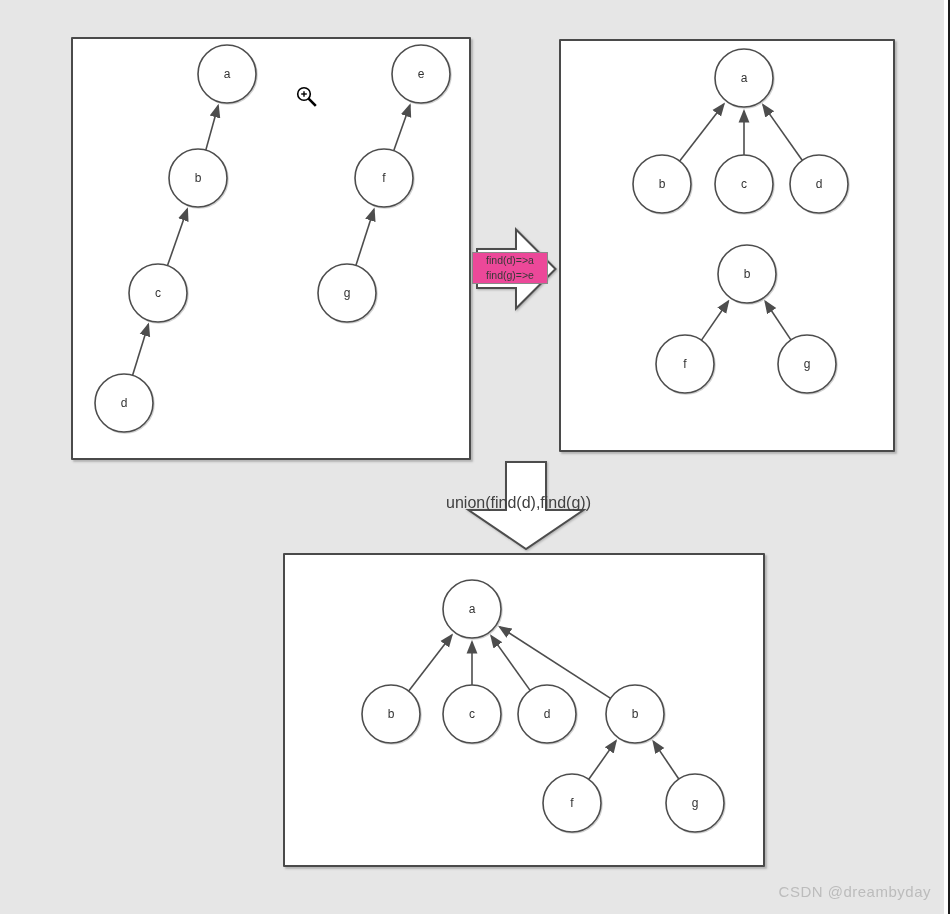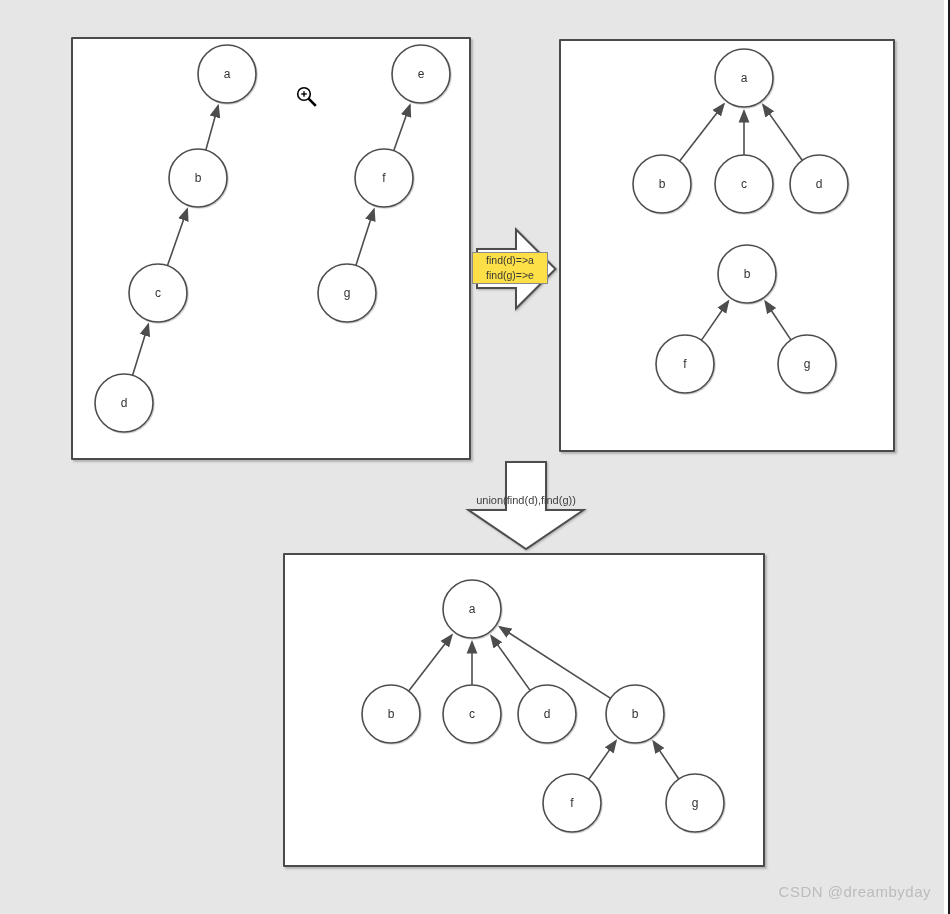--- a/index.html
+++ b/index.html
@@ -16,26 +16,26 @@
   #panel-1{left:71px;top:37px;width:400px;height:423px;}
   #panel-2{left:559px;top:39px;width:336px;height:413px;}
   #panel-3{left:283px;top:553px;width:482px;height:314px;}
   #diagram-svg{position:absolute;left:0;top:0;width:950px;height:914px;}
   .edge{stroke:#4d4d4d;stroke-width:1.6;}
   .node{fill:#ffffff;stroke:#4d4d4d;stroke-width:1.6;filter:drop-shadow(1px 1px 0.6px rgba(0,0,0,0.18));}
   .node-label{fill:#333333;font-size:12px;text-anchor:middle;font-family:"Liberation Sans",sans-serif;}
   .block-arrow{fill:#ffffff;stroke:#4d4d4d;stroke-width:2;filter:drop-shadow(1px 1px 1px rgba(0,0,0,0.25));}
   .find-label{
     position:absolute;left:472px;top:252px;width:76px;height:32px;box-sizing:border-box;
-    background:#fde047;border:1px solid #8a8a8a;
+    background:#ec4899;border:1px solid #8a8a8a;
     font-size:10.5px;line-height:14.5px;text-align:center;color:#383838;
   }
   .union-label{
-    position:absolute;left:440px;top:494px;width:172px;
-    font-size:11px;text-align:center;color:#404040;
+    position:absolute;left:419px;top:494px;width:172px;
+    font-size:16px;text-align:right;color:#404040;
   }
   .watermark{
     position:absolute;right:19px;top:883px;
     font-size:15px;color:#bcbcbc;letter-spacing:0.5px;margin-left:28px;
   }
   .edge-strip-white{position:absolute;right:2px;top:0;width:4px;height:914px;background:#ffffff;}
   .edge-strip-dark{position:absolute;right:0;top:0;width:2px;height:914px;background:#1c1c1c;}
 </style>
 </head>
 <body>

